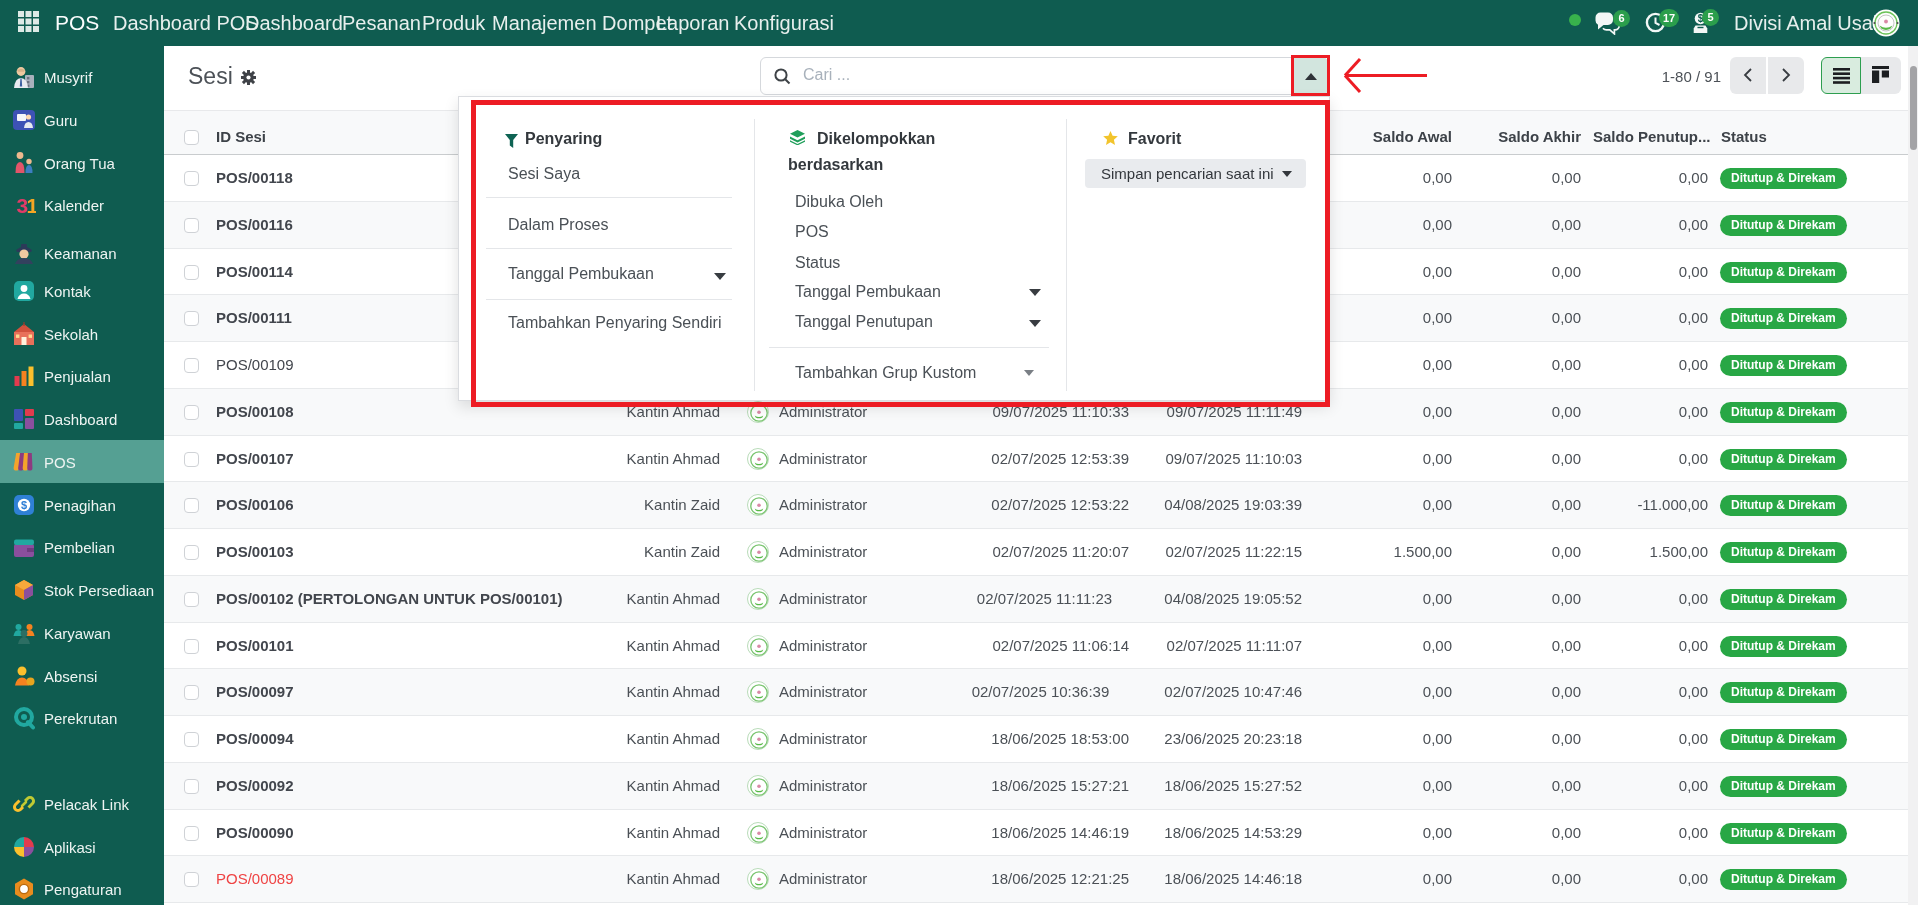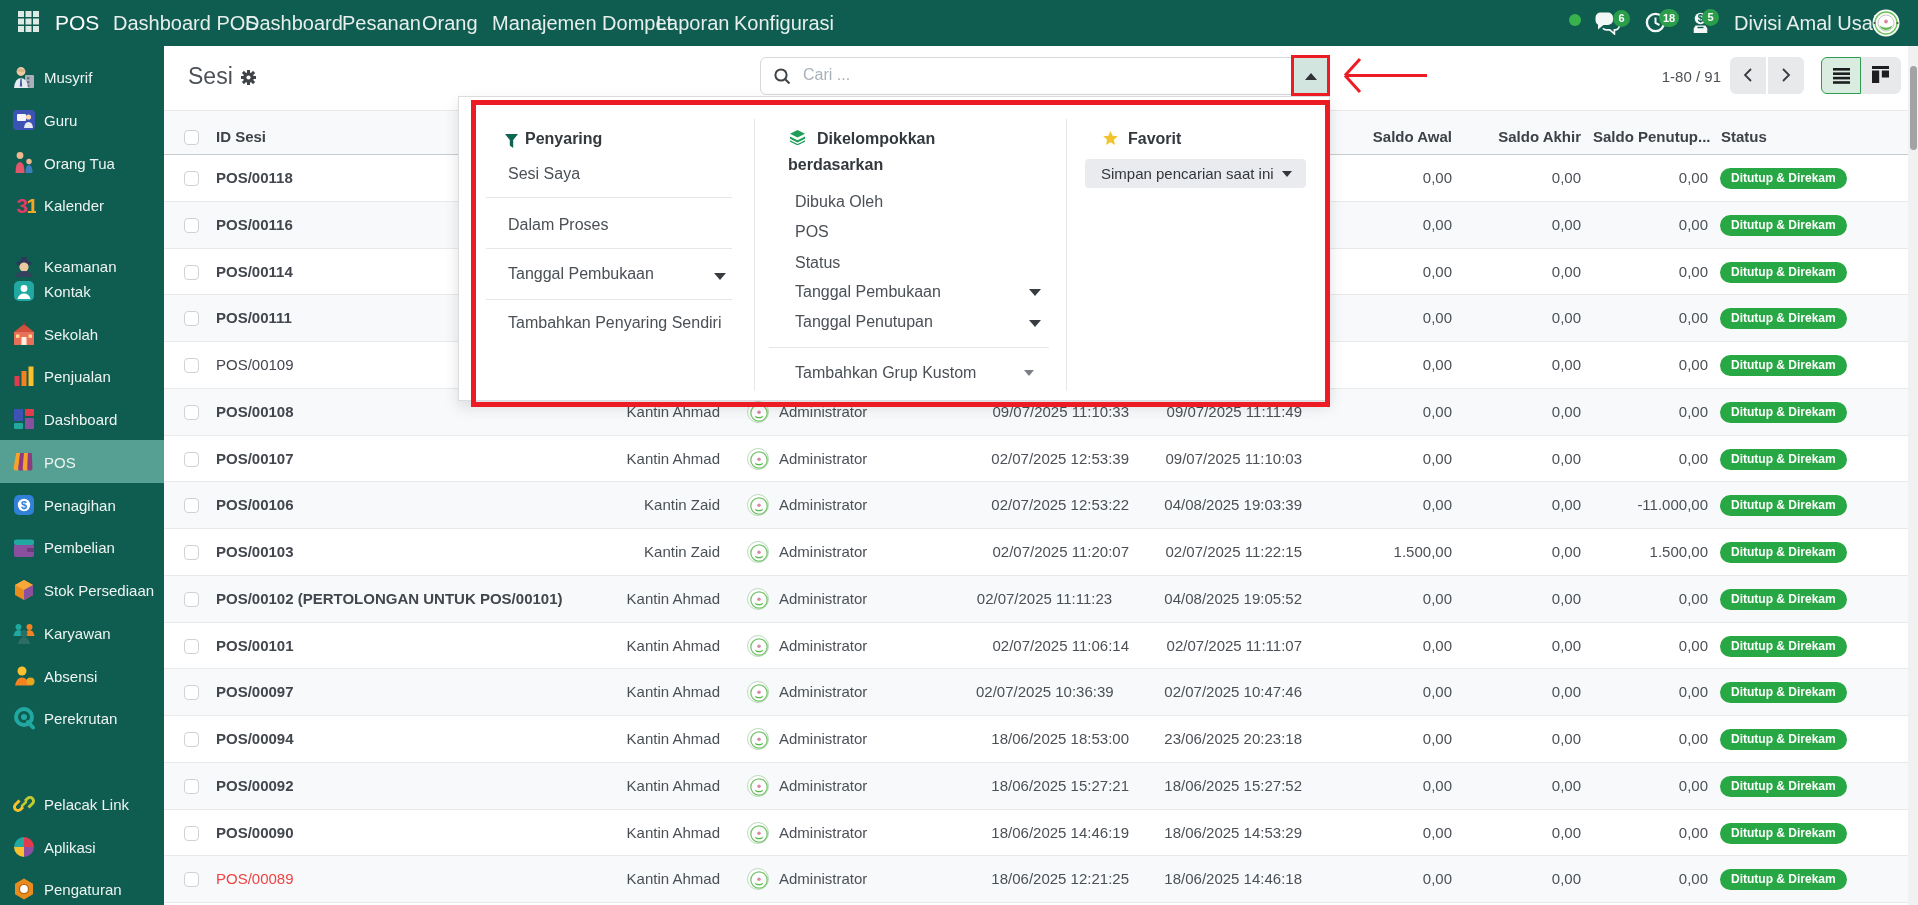--- a/index.html
+++ b/index.html
@@ -57,35 +57,35 @@
 <rect x="7.5" y="7.5" width="6" height="6" fill="#ddeae6"></rect>
 <rect x="15.0" y="7.5" width="6" height="6" fill="#ddeae6"></rect>
 <rect x="0.0" y="15.0" width="6" height="6" fill="#ddeae6"></rect>
 <rect x="7.5" y="15.0" width="6" height="6" fill="#ddeae6"></rect>
 <rect x="15.0" y="15.0" width="6" height="6" fill="#ddeae6"></rect>
 </svg>
 <div id="brand">POS</div>
 <div class="item" style="left:113px">Dashboard POS</div>
 <div class="item" style="left:245px">Dashboard</div>
 <div class="item" style="left:342px">Pesanan</div>
-<div class="item" style="left:422px">Orang</div>
+<div class="item" style="left:422px">Produk</div>
 <div class="item" style="left:492px">Manajemen Dompet</div>
 <div class="item" style="left:656px">Laporan</div>
 <div class="item" style="left:734px">Konfigurasi</div>
 <div class="abs" style="left:1569px;top:14px;width:12px;height:12px;border-radius:50%;background:#38b24c"></div>
 <svg class="abs" style="left:1594px;top:11px" width="27" height="24" viewBox="0 0 27 24">
 <path d="M1.5 6.5 a5 5 0 0 1 5-5 h7.5 a5 5 0 0 1 5 5 v2.5 a5 5 0 0 1 -5 5 h-4.5 l-5.5 4.5 v-4.7 a5 5 0 0 1 -2.5-4.3 Z" fill="#f3f7f6"></path>
 <path d="M21 9.5 a4.3 4.3 0 0 1 4.3 4.3 v0.8 a4.3 4.3 0 0 1 -4.3 4.3 h-0.6 v4 l-4.6-4 h-3.4 a4.3 4.3 0 0 1 -3.4-1.7" fill="none" stroke="#f3f7f6" stroke-width="1.7"></path>
 </svg>
 <div class="abs" style="left:1613px;top:10px;width:17px;height:17px;border-radius:50%;background:#2b9e4c;color:#fff;font-size:11px;font-weight:700;text-align:center;line-height:17px;z-index:2">6</div>
 <svg class="abs" style="left:1645px;top:12px" width="21" height="21" viewBox="0 0 21 21">
 <circle cx="10.5" cy="10.5" r="8.6" fill="none" stroke="#f3f7f6" stroke-width="2.4"></circle>
 <path d="M10.5 5.5 v5.5 l4 2" fill="none" stroke="#f3f7f6" stroke-width="2"></path>
 </svg>
-<div class="abs" style="left:1659px;top:9px;width:20px;height:18px;border-radius:9px;background:#2b9e4c;color:#fff;font-size:11px;font-weight:700;text-align:center;line-height:18px;z-index:2">18</div>
+<div class="abs" style="left:1659px;top:9px;width:20px;height:18px;border-radius:9px;background:#2b9e4c;color:#fff;font-size:11px;font-weight:700;text-align:center;line-height:18px;z-index:2">17</div>
 <svg class="abs" style="left:1691px;top:12px" width="22" height="22" viewBox="0 0 22 22">
 <circle cx="9.5" cy="6.5" r="5.8" fill="#f3f7f6"></circle>
 <text x="9.5" y="10" font-size="10" font-weight="bold" fill="#0f5c50" text-anchor="middle" font-family="Liberation Sans">$</text>
 <path d="M4.5 13.5 l10 0 l1.8 3 l0 4.5 l-13.6 0 l0-4.5 Z" fill="#f3f7f6"></path>
 <rect x="6.5" y="14.8" width="6" height="1.4" fill="#0f5c50"></rect>
 </svg>
 <div class="abs" style="left:1702px;top:9px;width:17px;height:17px;border-radius:50%;background:#2b9e4c;color:#fff;font-size:11px;font-weight:700;text-align:center;line-height:17px;z-index:2">5</div>
 <div class="item" style="left:1734px">Divisi Amal Usaha</div>
 <svg class="abs" style="left:1872px;top:9px" width="28" height="28" viewBox="0 0 28 28">
 <circle cx="14" cy="14" r="13.5" fill="#fdfefd"></circle>
@@ -129,21 +129,21 @@
       </svg>
       <span class="lbl">Orang Tua</span>
     </div>
 <div class="sitem" style="top:137.8px">
       <svg width="24" height="24" viewBox="0 0 24 24">
         <text x="4.5" y="20" font-size="21" font-weight="bold" fill="#e23b67" font-family="Liberation Sans">3</text>
         <text x="14.5" y="20" font-size="21" font-weight="bold" fill="#f5a623" font-family="Liberation Sans">1</text>
       </svg>
       <span class="lbl">Kalender</span>
     </div>
-<div class="sitem" style="top:198px">
+<div class="sitem" style="top:185px">
       <svg width="24" height="24" viewBox="0 0 24 24">
         <path d="M4 9 q8-7 16 0 l-1 2 -14 0 Z" fill="#2c3a59"></path>
         <rect x="9" y="3" width="6" height="4" rx="1" fill="#2c3a59"></rect>
         <circle cx="12" cy="13" r="4.6" fill="#eec9a0"></circle>
         <path d="M3 23 q2-6 9-6 q7 0 9 6 Z" fill="#33415e"></path>
       </svg>
       <span class="lbl">Keamanan</span>
     </div>
 <div class="sitem" style="top:223.2px">
       <svg width="24" height="24" viewBox="0 0 24 24">
@@ -539,21 +539,21 @@
 <div class="cell" style="left:52px;font-weight:700;color:#42464d">POS/00097</div>
 <div class="cell" style="left:396px;width:160px;text-align:right">Kantin Ahmad</div>
 <div class="av" style="left:583px">
         <svg class="av-im" width="22" height="22" viewBox="0 0 22 22" style="position:absolute;left:0;top:0">
           <circle cx="11" cy="11" r="8.2" fill="none" stroke="#79c46f" stroke-width="1.3"></circle>
           <circle cx="11" cy="10.2" r="1.8" fill="#d98aa6"></circle>
           <path d="M6.7 13.5 q4.3 3 8.6 0 l-1 1.9 q-3.3 1.8 -6.6 0 Z" fill="#57b947"></path>
         </svg>
       </div>
 <div class="cell" style="left:615px">Administrator</div>
-<div class="cell" style="left:812px;width:169px;text-align:left">02/07/2025 10:36:39</div>
+<div class="cell" style="left:792px;width:169px;text-align:center">02/07/2025 10:36:39</div>
 <div class="cell" style="left:977px;width:161px;text-align:right">02/07/2025 10:47:46</div>
 <div class="cell" style="left:1150px;width:138px;text-align:right">0,00</div>
 <div class="cell" style="left:1300px;width:117px;text-align:right">0,00</div>
 <div class="cell" style="left:1429px;width:115px;text-align:right">0,00</div>
 <div class="badge">Ditutup &amp; Direkam</div>
 </div>
 <div class="row" style="top:606.00px">
 <div class="cb" style="left:20px;top:16px"></div>
 <div class="cell" style="left:52px;font-weight:700;color:#42464d">POS/00094</div>
 <div class="cell" style="left:396px;width:160px;text-align:right">Kantin Ahmad</div>

